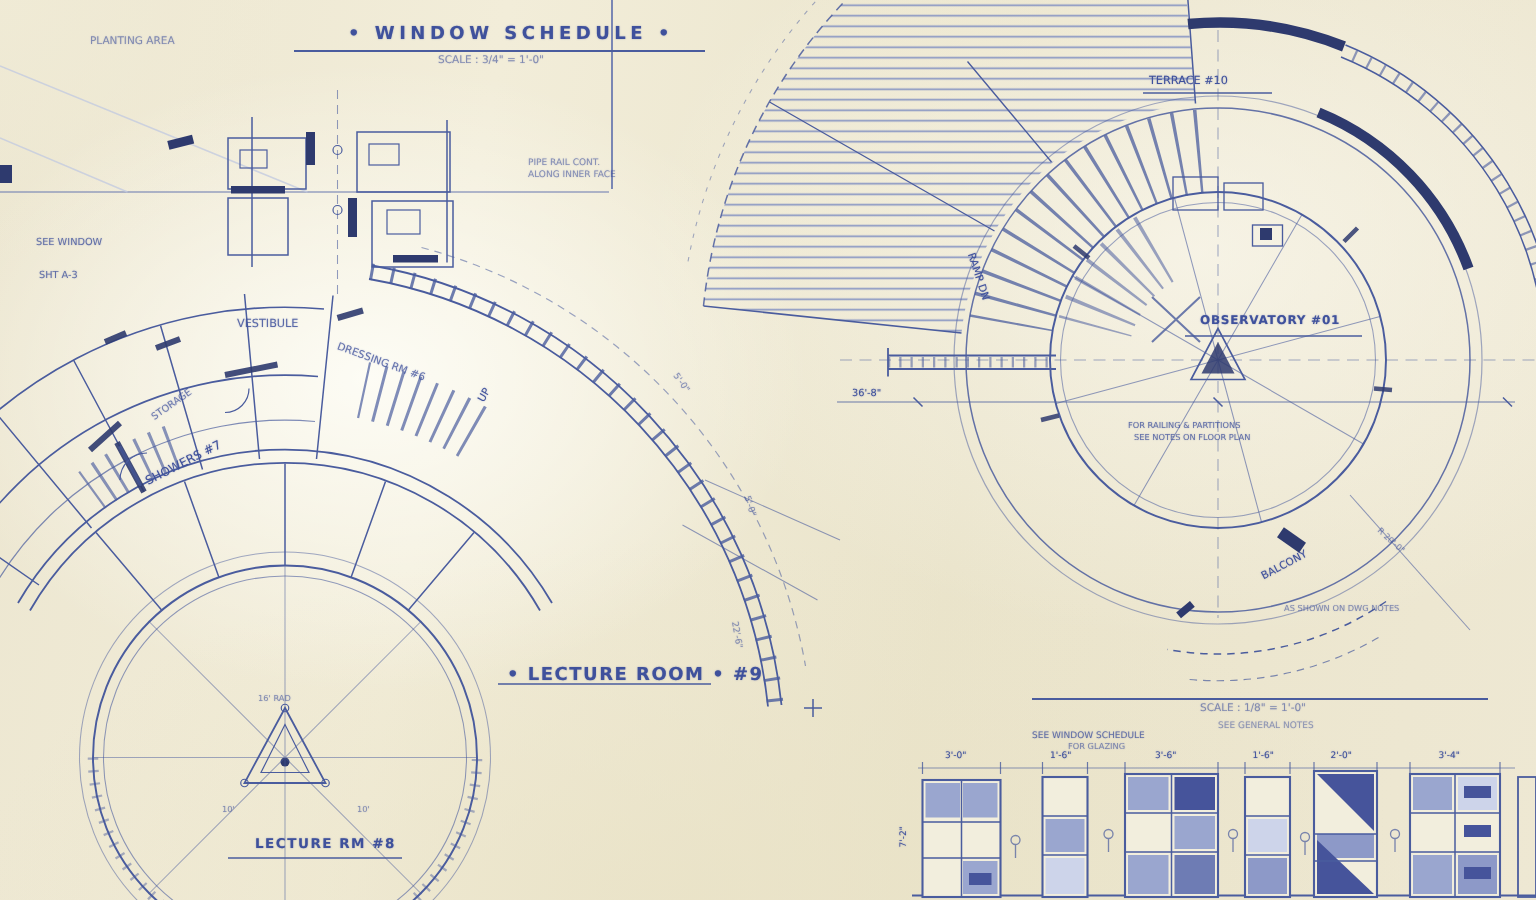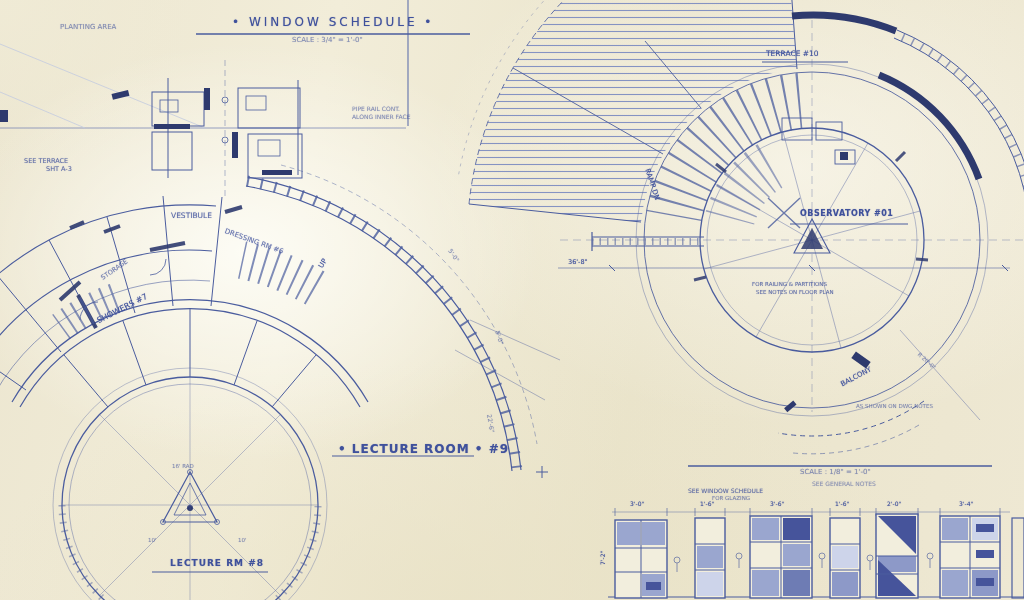--- a/index.html
+++ b/index.html
@@ -7,21 +7,21 @@
     font-family:"DejaVu Sans",sans-serif;
     background:
       radial-gradient(ellipse 420px 300px at 24% 42%, rgba(255,255,250,.85), rgba(255,255,250,0) 70%),
       radial-gradient(ellipse 520px 360px at 78% 28%, rgba(252,250,242,.65), rgba(252,250,242,0) 72%),
       radial-gradient(ellipse 640px 320px at 45% 100%, rgba(233,226,198,.8), rgba(233,226,198,0) 75%),
       radial-gradient(ellipse 300px 220px at 0% 0%, rgba(240,235,214,.9), rgba(240,235,214,0) 80%),
       linear-gradient(100deg,#ece6d0,#f2edd9 30%,#eae4cb 62%,#eee8d3);}
   svg{position:absolute;left:0;top:0;}
   .lbl{position:absolute;color:#3f519c;white-space:nowrap;line-height:1;
        text-shadow:0 0 1px rgba(63,81,156,.55);transform-origin:left top;}
-  .ttl{font-weight:normal;letter-spacing:3px;text-align:right;}
+  .ttl{font-weight:bold;letter-spacing:3px;text-align:right;}
   .faint{opacity:.62;}
 </style>
 </head>
 <body>
 
 <div id="stage">
 
 <svg width="1024" height="600" viewBox="0 0 1024 600">
   <defs>
     <pattern id="hatchH" width="8" height="7" patternUnits="userSpaceOnUse">
@@ -244,24 +244,24 @@
       <circle cx="930" cy="556" r="3"></circle>
           <path d="M930,559 V568"></path>
     </g>
   </g>
 </svg>
 
 <span class="lbl ttl" style="left:232px;top:16px;font-size:12px;">• WINDOW SCHEDULE •</span>
 <span class="lbl faint" style="left:292px;top:37px;font-size:7px;">SCALE : 3/4" = 1'-0"</span>
 
 <span class="lbl faint" style="left:60px;top:24px;font-size:7px;text-align:right;">PLANTING AREA</span>
-<span class="lbl" style="left:24px;top:158px;font-size:6.5px;opacity:.8;">SEE TERRACE</span>
-<span class="lbl" style="left:26px;top:166px;font-size:6.5px;opacity:.8;margin-left:20px;">SHT A-3</span>
-
-<span class="lbl" style="left:171px;top:212px;font-size:7.5px;opacity:.85;">VESTIBULE</span>
+<span class="lbl" style="left:24px;top:158px;font-size:6.5px;opacity:.8;">SEE WINDOW</span>
+<span class="lbl" style="left:26px;top:180px;font-size:6.5px;opacity:.8;">SHT A-3</span>
+
+<span class="lbl" style="left:158px;top:212px;font-size:7.5px;opacity:.85;">VESTIBULE</span>
 <span class="lbl faint" style="left:352px;top:106px;font-size:6px;">PIPE RAIL CONT.</span>
 <span class="lbl faint" style="left:352px;top:114px;font-size:6px;">ALONG INNER FACE</span>
 <span class="lbl" style="left:96px;top:318px;font-size:8px;transform:rotate(-27deg);">SHOWERS #7</span>
 <span class="lbl" style="left:226px;top:228px;font-size:7px;opacity:.8;transform:rotate(20deg);">DRESSING RM #6</span>
 <span class="lbl" style="left:100px;top:276px;font-size:6.5px;opacity:.75;transform:rotate(-35deg);">STORAGE</span>
 <span class="lbl" style="left:338px;top:443px;font-size:12px;font-weight:bold;letter-spacing:1px;">• LECTURE ROOM • #9</span>
 <span class="lbl" style="left:158px;top:559px;font-size:9px;font-weight:bold;letter-spacing:1px;padding-left:12px;">LECTURE RM #8</span>
 <span class="lbl" style="left:318px;top:266px;font-size:7px;transform:rotate(-60deg);">UP</span>
 <span class="lbl faint" style="left:452px;top:248px;font-size:6px;transform:rotate(55deg);">5'-0"</span>
 <span class="lbl faint" style="left:500px;top:330px;font-size:6px;transform:rotate(72deg);">5'-0"</span>

